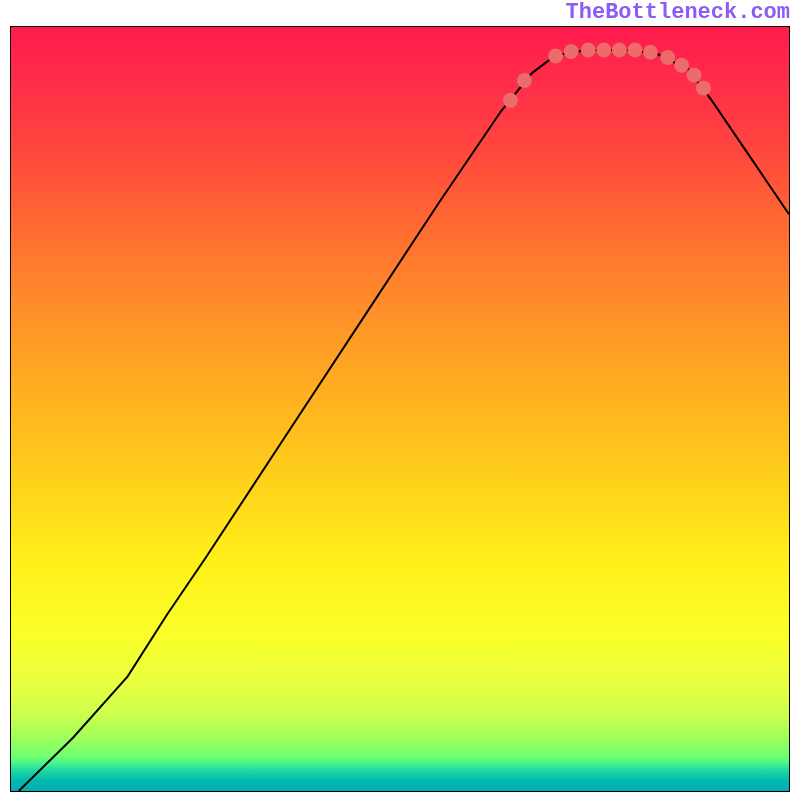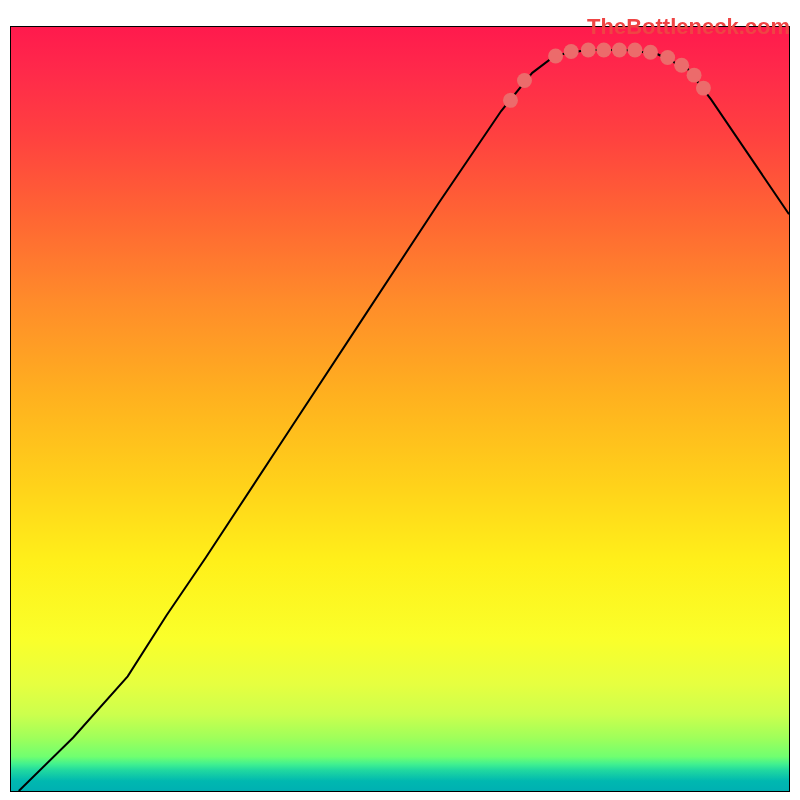--- a/index.html
+++ b/index.html
@@ -4,26 +4,26 @@
 <style>
   * { margin: 0; padding: 0; box-sizing: border-box; }
   html, body { width: 800px; height: 800px; overflow: hidden; background: #fff; }
   .chart-container {
     position: relative;
     width: 800px;
     height: 800px;
   }
   .attribution {
     position: absolute;
-    top: 14px;
+    top: 0;
     right: 10px;
-    font-family: Liberation Sans, sans-serif;
+    font-family: Liberation Mono, monospace;
     font-size: 22px;
     font-weight: bold;
-    color: #ef4444;
+    color: #8b5cf6;
     z-index: 10;
   }
   .plot-area {
     position: absolute;
     left: 10px;
     top: 26px;
     width: 780px;
     height: 766px;
     border: 1px solid #000;
   }

